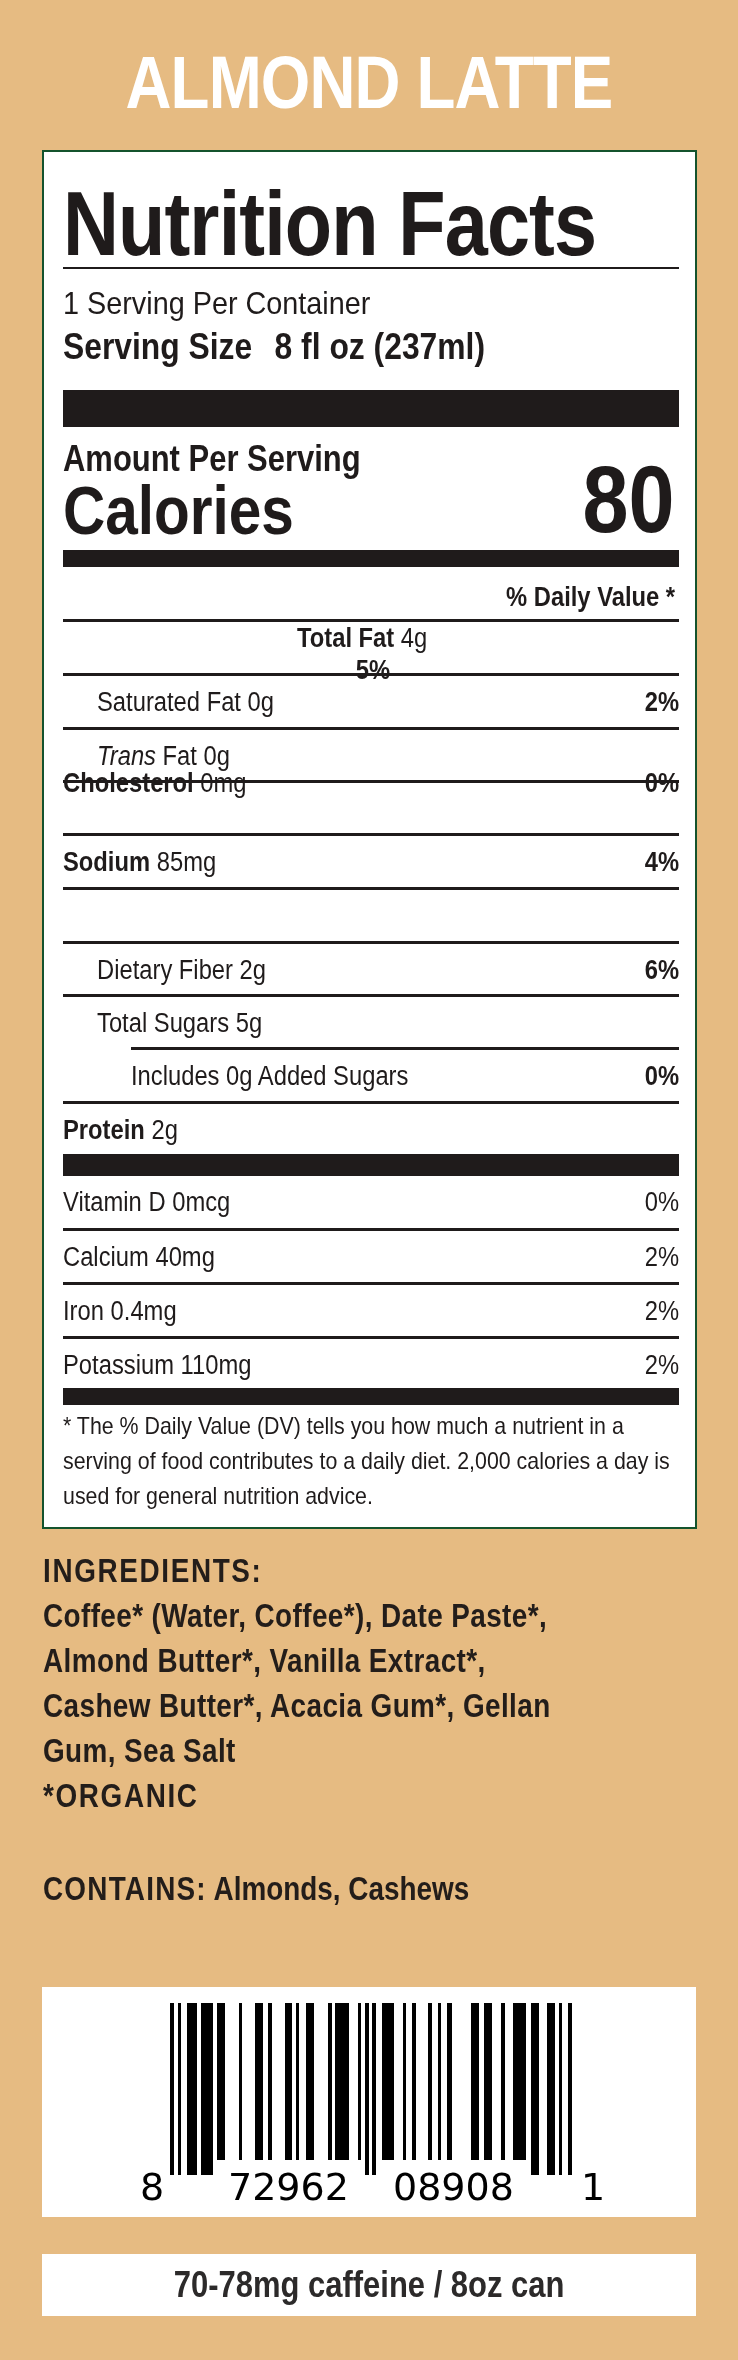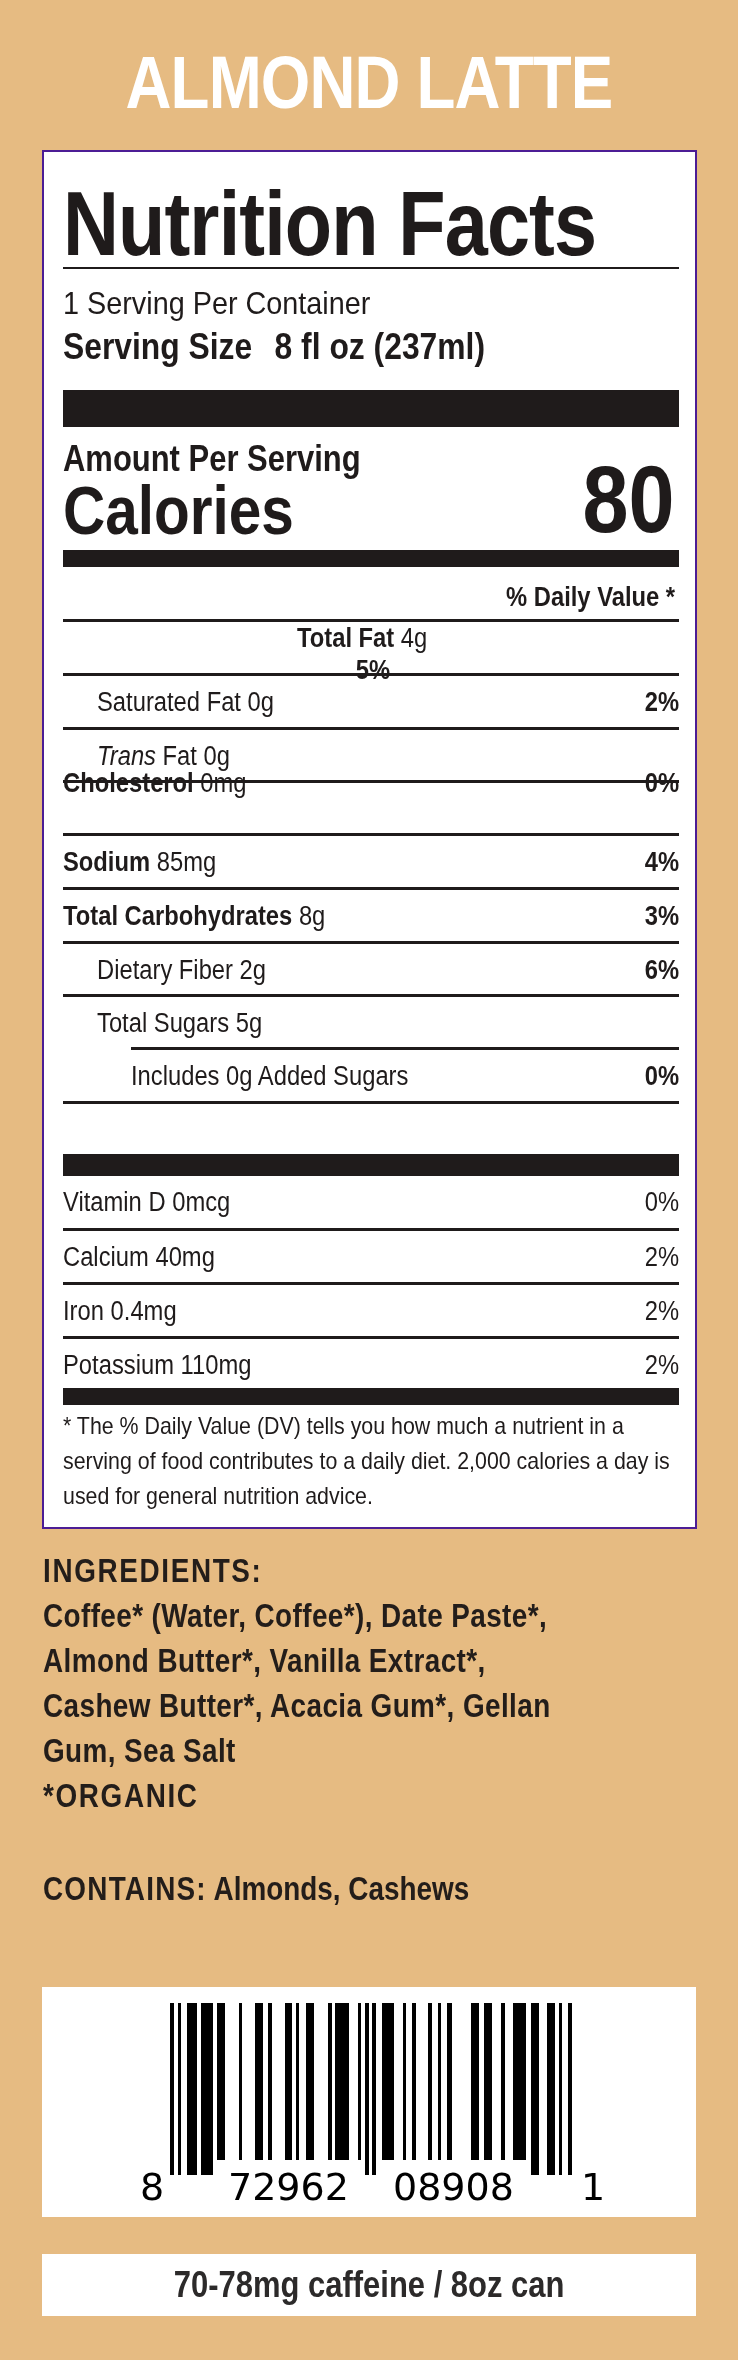--- a/index.html
+++ b/index.html
@@ -11,21 +11,21 @@
   }
   .abs { position: absolute; }
   .title {
     left: 0; width: 738px; top: 38px; text-align: center;
     color: #fff; font-weight: 700; font-size: 74px; line-height: 90px;
     letter-spacing: -1px;
     transform: scaleX(0.86); transform-origin: center;
   }
   .panel {
     left: 42px; top: 150px; width: 651px; height: 1375px;
-    background: #fff; border: 2px solid #4c1d95; box-sizing: content-box;
+    background: #fff; border: 2px solid #14532d; box-sizing: content-box;
   }
   .nf-title {
     left: 19px; top: 20px; width: 720px;
     font-weight: 700; font-size: 90px; line-height: 104px; white-space: nowrap;
     transform: scaleX(0.86); transform-origin: left center; letter-spacing: -1px;
   }
   .hline { position: absolute; left: 19px; width: 616px; background: #1f1b1b; }
   .serv-per {
     left: 19px; top: 131px; font-size: 32px; line-height: 40px; white-space: nowrap;
     transform: scaleX(0.9); transform-origin: left center;
@@ -132,44 +132,44 @@
     <span class="pct">0%</span>
   </div>
   <div class="hline" style="top:681px;height:3px;"></div>
 
   <div class="row" style="top:684px;">
     <span class="lbl"><span class="b">Sodium</span> <span>85mg</span></span>
     <span class="pct">4%</span>
   </div>
   <div class="hline" style="top:735px;height:3px;"></div>
 
-  <div class="row" style="top:738px;">
-    <span class="lbl"><span class="b">Total Carbohydrates</span> <span>8g</span></span>
-    <span class="pct">3%</span>
-  </div>
   <div class="hline" style="top:789px;height:3px;"></div>
 
   <div class="row" style="top:792px;">
     <span class="lbl" style="margin-left:34px;"><span>Dietary Fiber</span> <span>2g</span></span>
     <span class="pct">6%</span>
   </div>
   <div class="hline" style="top:842px;height:3px;"></div>
 
   <div class="row" style="top:845px;">
     <span class="lbl" style="margin-left:34px;"><span>Total Sugars</span> <span>5g</span></span>
     <span class="pct"></span>
   </div>
   <div class="hline" style="top:895px;height:3px;left:87px;width:548px;"></div>
 
   <div class="row" style="top:898px;">
     <span class="lbl" style="margin-left:68px;"><span>Includes 0g Added Sugars</span></span>
     <span class="pct">0%</span>
   </div>
   <div class="hline" style="top:949px;height:3px;"></div>
 
+  <div class="row" style="top:952px;">
+    <span class="lbl"><span class="b">Protein</span> <span>2g</span></span>
+    <span class="pct"></span>
+  </div>
   <div class="hline" style="top:1002px;height:22px;"></div>
 
   <div class="row" style="top:1024px;justify-content:space-between;">
     <span class="lbl"><span>Vitamin D</span> <span>0mcg</span></span>
     <span class="pct light">0%</span>
   </div>
   <div class="hline" style="top:1076px;height:3px;"></div>
 
   <div class="row" style="top:1079px;">
     <span class="lbl"><span>Calcium</span> <span>40mg</span></span>

